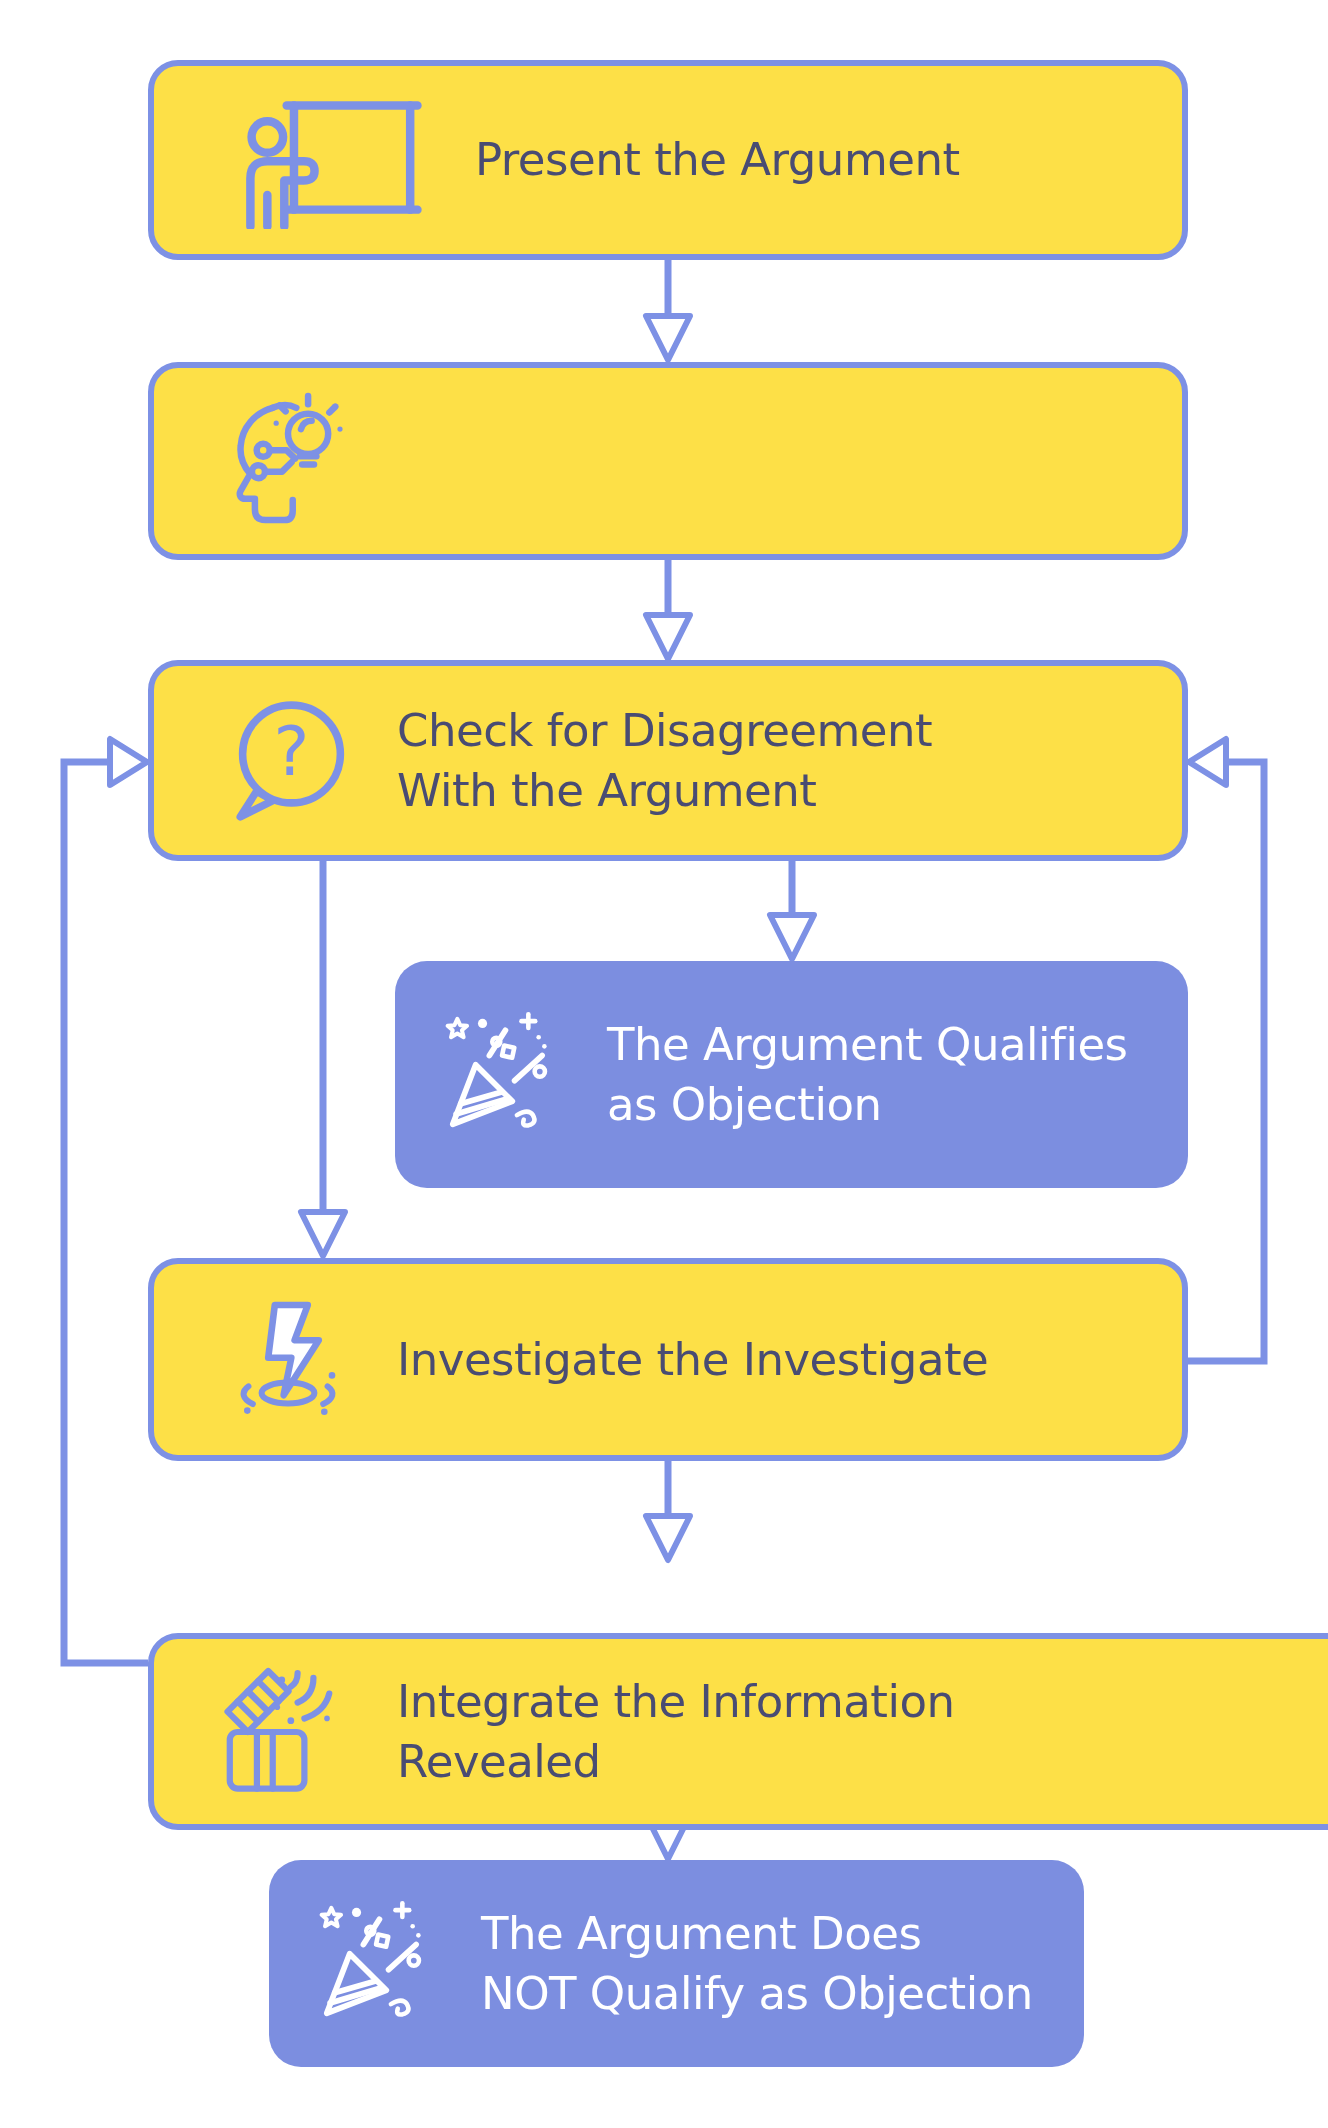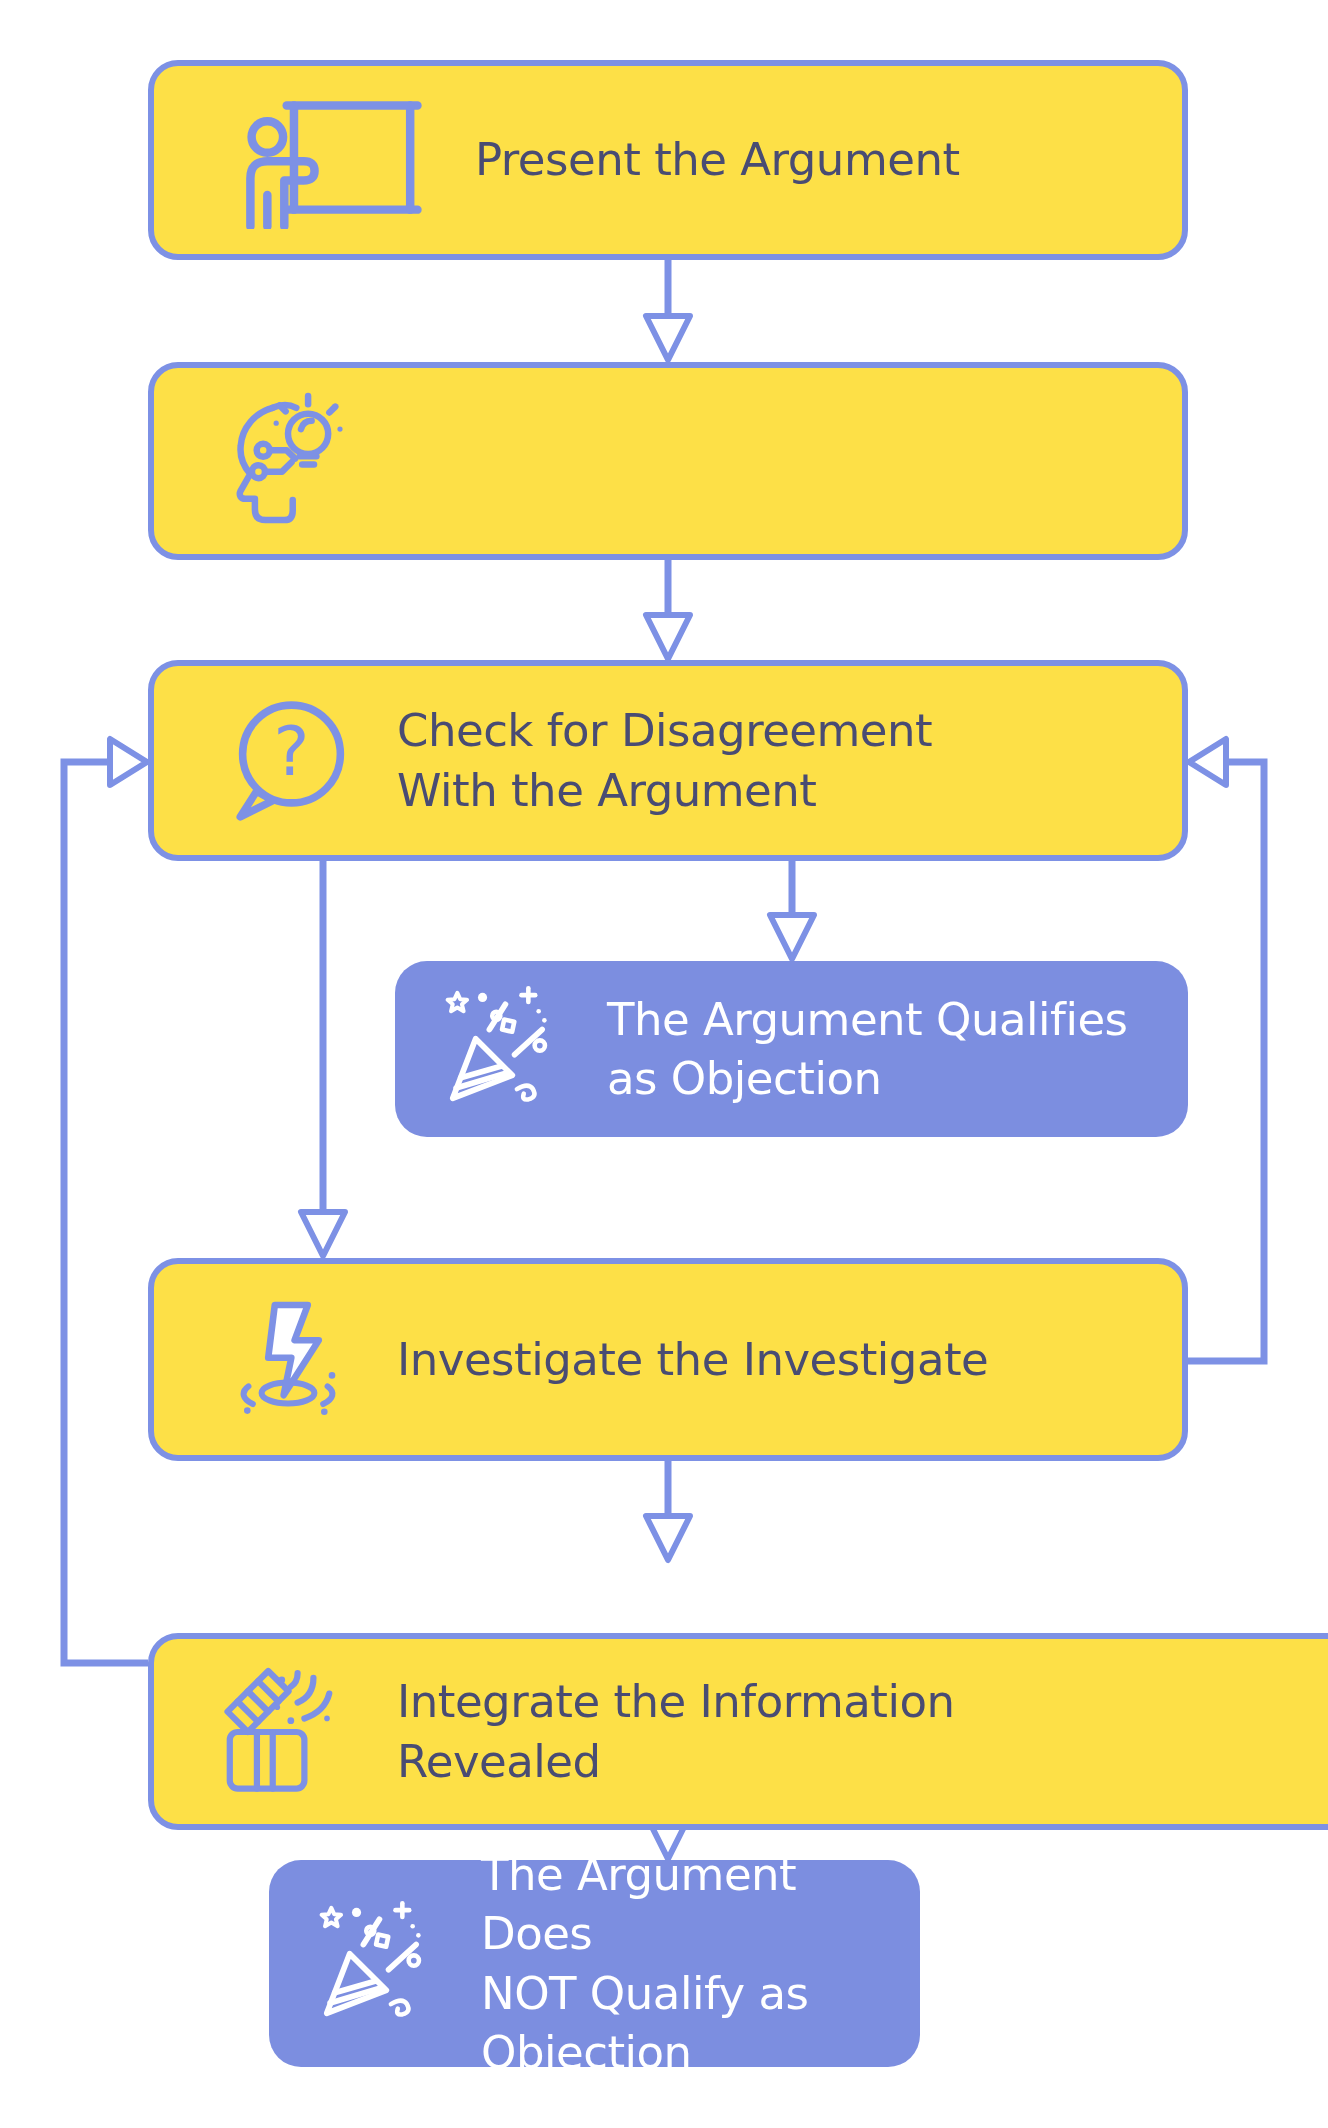--- a/index.html
+++ b/index.html
@@ -141,21 +141,21 @@
         <path d="M28 82 L14 104 L42 90 Z" fill="#fff" class="ic" stroke-width="6.5"></path>
         <text class="qmark" x="58" y="68" text-anchor="middle">?</text>
       </svg>
     </span>
     <div class="label">
       <div>Check for Disagreement</div>
       <div>With the Argument</div>
     </div>
   </div>
 
-  <div class="node outcome" style="left:395px;top:961px;width:793px;height:176px">
+  <div class="node outcome" style="left:395px;top:961px;width:793px;height:227px">
     <span class="icon-slot">
       <svg class="icon-svg" width="126" height="132" viewBox="0 0 110 110">
         <g class="icw" stroke-width="5">
           <path d="M12 98 L32 46 L64 78 Z"></path>
           <path d="M19 80 L54 70"></path>
           <path d="M15 89 L59 76"></path>
           <path d="M44 38 L58 16"></path>
           <path d="M66 60 L90 38"></path>
           <path d="M16 6 L18.5 11.5 L24.5 12 L20 16 L21.5 22 L16 18.8 L10.5 22 L12 16 L7.5 12 L13.5 11.5 Z" stroke-width="3.5"></path>
           <circle cx="38" cy="10" r="4" fill="#fff" stroke="none"></circle>
@@ -215,21 +215,21 @@
           <circle cx="48" cy="34" r="2.5" fill="var(--line)" stroke="none"></circle>
         </g>
       </svg>
     </span>
     <div class="label">
       <div>Integrate the Information</div>
       <div>Revealed</div>
     </div>
   </div>
 
-  <div class="node outcome" style="left:269px;top:1860px;width:651px;height:207px">
+  <div class="node outcome" style="left:269px;top:1860px;width:815px;height:207px">
     <span class="icon-slot">
       <svg class="icon-svg" width="126" height="132" viewBox="0 0 110 110">
         <g class="icw" stroke-width="5">
           <path d="M12 98 L32 46 L64 78 Z"></path>
           <path d="M19 80 L54 70"></path>
           <path d="M15 89 L59 76"></path>
           <path d="M44 38 L58 16"></path>
           <path d="M66 60 L90 38"></path>
           <path d="M16 6 L18.5 11.5 L24.5 12 L20 16 L21.5 22 L16 18.8 L10.5 22 L12 16 L7.5 12 L13.5 11.5 Z" stroke-width="3.5"></path>
           <circle cx="38" cy="10" r="4" fill="#fff" stroke="none"></circle>

